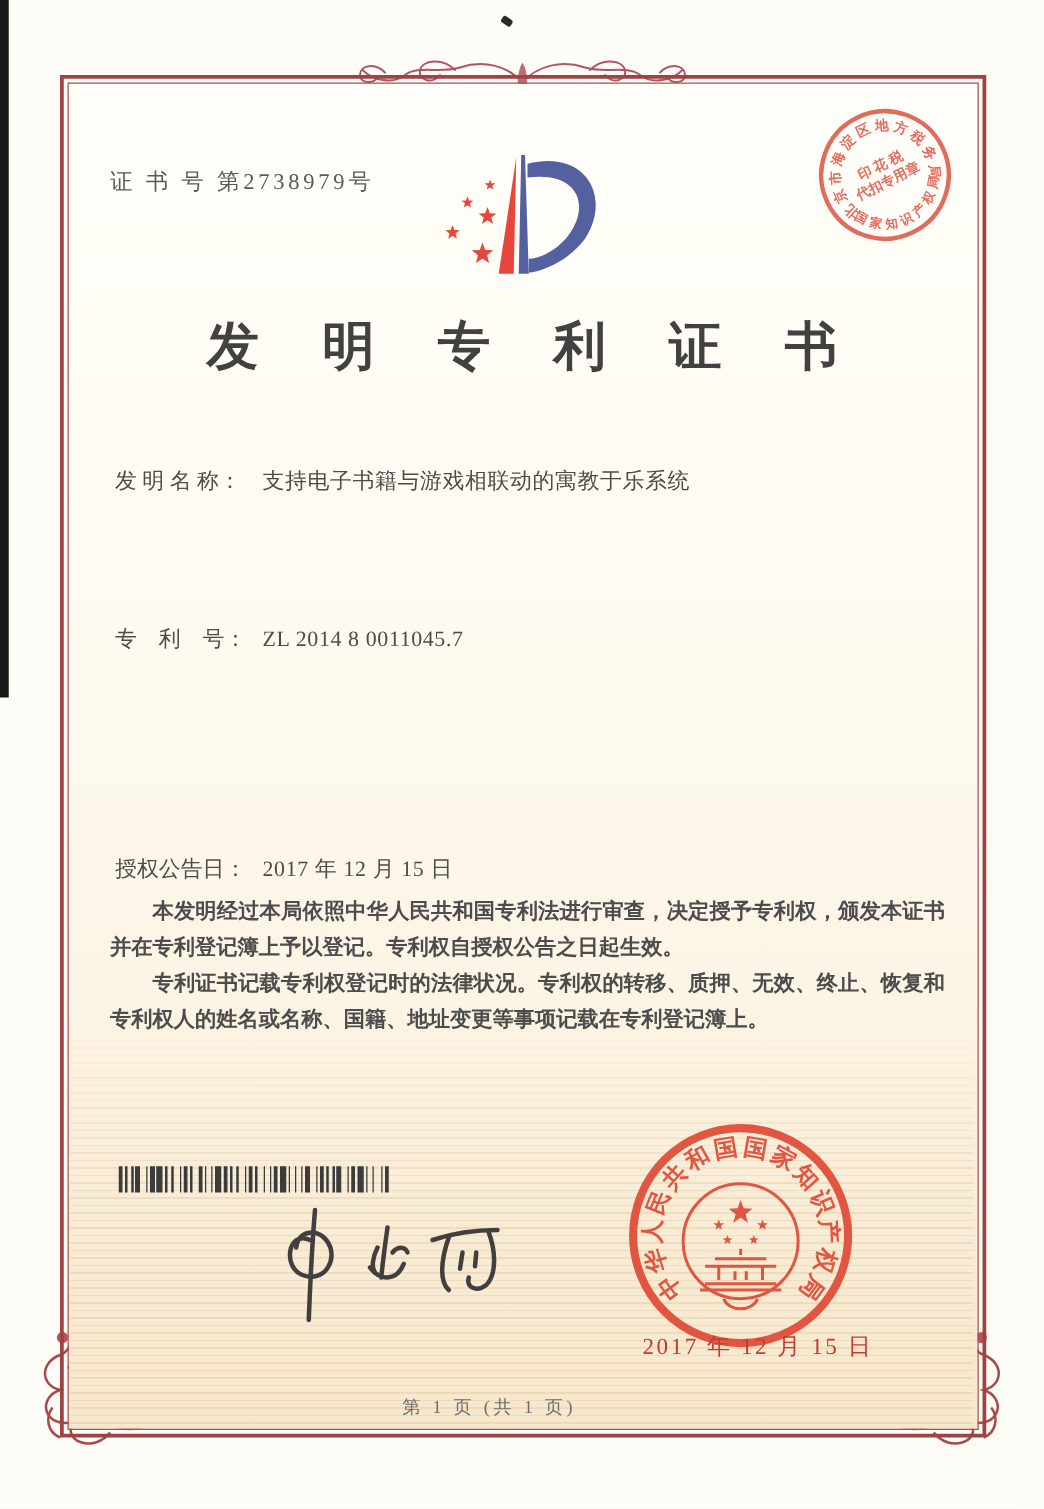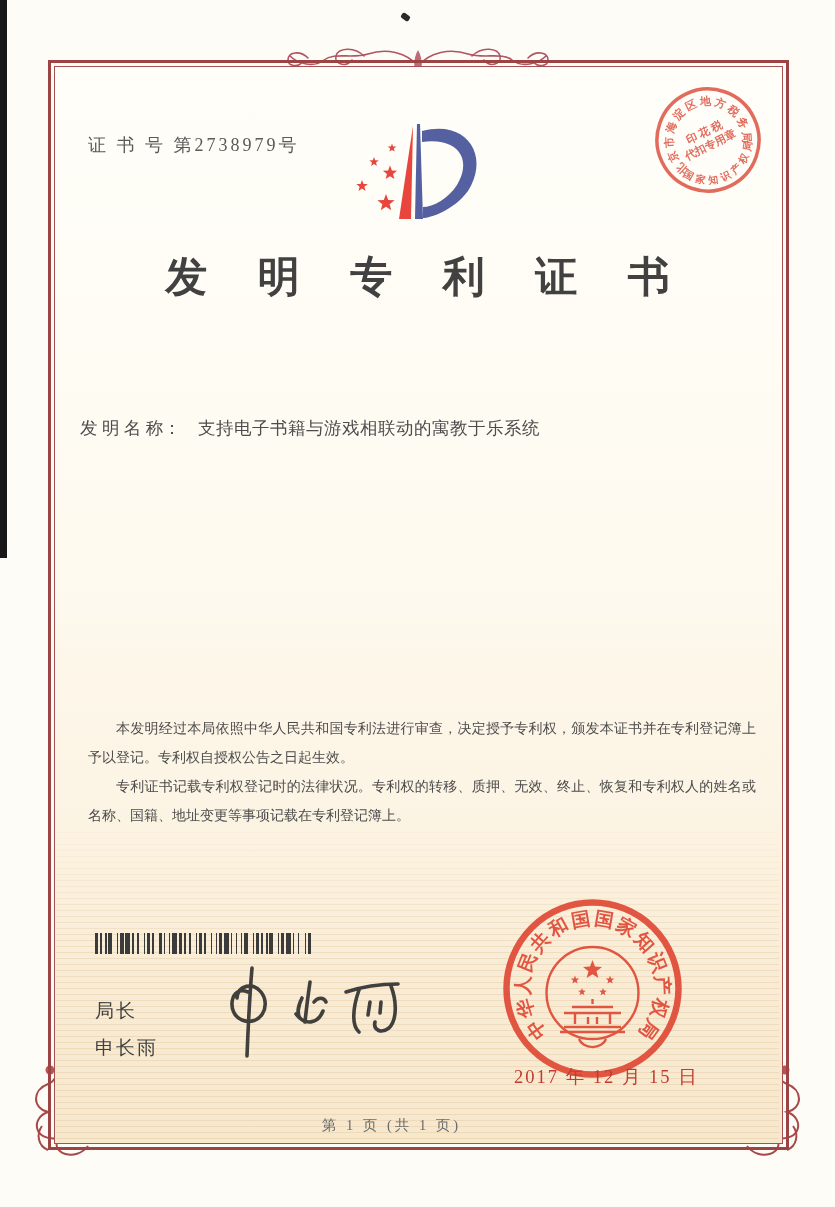--- a/index.html
+++ b/index.html
@@ -14,24 +14,24 @@
            background:repeating-linear-gradient(180deg,rgba(224,182,134,0.30) 0 1px,rgba(255,255,255,0) 1px 6px);
            -webkit-mask-image:linear-gradient(180deg,transparent,#000 40%);
            mask-image:linear-gradient(180deg,transparent,#000 40%);pointer-events:none;}
   .ornament-top{position:absolute;left:268px;top:38px;}
   .corner-ornament{position:absolute;}
   .cert-no{position:absolute;left:88px;top:133px;font-size:18px;letter-spacing:3px;color:#5a5a5a;font-family:Liberation Serif, serif;}
   .logo{position:absolute;left:330px;top:95px;width:165px;height:135px;}
   .stamp{position:absolute;left:652px;top:84px;opacity:.88;}
   .title{position:absolute;left:54px;top:249px;width:727px;text-align:center;font-size:42px;font-weight:600;
          letter-spacing:20px;padding-left:20px;box-sizing:border-box;color:#414141;}
-  .field-row{position:absolute;left:80px;width:670px;font-size:17.5px;color:#4c4c4c;line-height:26px;margin-top:44px;}
+  .field-row{position:absolute;left:92px;width:670px;font-size:17.5px;color:#4c4c4c;line-height:26px;}
   .field-label{display:inline-block;width:118px;}
   .field-value{letter-spacing:0.5px;}
-  .paras{position:absolute;left:88px;top:714px;width:668px;font-size:14px;line-height:29px;color:#4c4c4c;text-align:justify;}
+  .paras{position:absolute;left:88px;top:714px;width:668px;font-size:17px;line-height:29px;color:#4c4c4c;text-align:justify;font-weight:bold;}
   .paras p{margin:0;text-indent:2em;}
   .barcode{position:absolute;left:95px;top:933px;width:216px;height:21px;display:flex;align-items:stretch;}
   .barcode span{display:block;height:100%;}
   .officer{position:absolute;left:95px;top:992px;font-family:"Liberation Sans","DejaVu Sans",sans-serif;
            font-size:19px;color:#3f3f3f;letter-spacing:2px;line-height:37px;}
   .signature{position:absolute;left:218px;top:962px;}
   .seal{position:absolute;left:500px;top:896px;opacity:.93;}
   .seal-date{position:absolute;left:514px;top:1064px;font-size:18.5px;color:#c23b2e;letter-spacing:2px;}
   .footer{position:absolute;left:54px;top:1116px;width:675px;text-align:center;font-size:14.5px;color:#6b6b6b;letter-spacing:3px;}
 </style>
@@ -128,20 +128,26 @@
       <text x="56" y="51" text-anchor="middle" font-size="11" fill="#dd5848" font-weight="700">印 花 税</text>
       <text x="56" y="65" text-anchor="middle" font-size="11" fill="#dd5848" font-weight="700">代扣专用章</text>
     </g>
   </svg>
 
   <div class="title">发 明 专 利 证 书</div>
 
   <div class="field-row" style="top:371px;">
     <span class="field-label">发 明 名 称：</span><span class="field-value">支持电子书籍与游戏相联动的寓教于乐系统</span>
   </div>
+  <div class="field-row" style="top:498px;">
+    <span class="field-label">专　利　号：</span><span class="field-value">ZL 2014 8 0011045.7</span>
+  </div>
+  <div class="field-row" style="top:682px;">
+    <span class="field-label">授权公告日：</span><span class="field-value">2017 年 12 月 15 日</span>
+  </div>
 
   <div class="paras">
     <p>本发明经过本局依照中华人民共和国专利法进行审查，决定授予专利权，颁发本证书并在专利登记簿上予以登记。专利权自授权公告之日起生效。</p>
     <p>专利证书记载专利权登记时的法律状况。专利权的转移、质押、无效、终止、恢复和专利权人的姓名或名称、国籍、地址变更等事项记载在专利登记簿上。</p>
   </div>
 
   <div class="barcode" id="barcode">
       <span style="width: 3.4px; background: rgb(59, 59, 59);"></span>
       <span style="width: 1.7px; background: transparent;"></span>
       <span style="width: 1.7px; background: rgb(59, 59, 59);"></span>
@@ -220,24 +226,20 @@
       <span style="width: 1.7px; background: transparent;"></span>
       <span style="width: 1.7px; background: rgb(59, 59, 59);"></span>
       <span style="width: 3.4px; background: transparent;"></span>
       <span style="width: 1.7px; background: rgb(59, 59, 59);"></span>
       <span style="width: 5.1px; background: transparent;"></span>
       <span style="width: 1.7px; background: rgb(59, 59, 59);"></span>
       <span style="width: 1.7px; background: transparent;"></span>
       <span style="width: 3.4px; background: rgb(59, 59, 59);"></span>
     </div>
 
-  <div class="officer">
-    <div>局长</div>
-    <div>申长雨</div>
-  </div>
 
   <svg class="signature" width="220" height="100" viewBox="0 0 220 100">
     <g stroke="#2e2e2e" fill="none" stroke-width="3.6" stroke-linecap="round" opacity="0.9">
       <path d="M30,30 C12,22 8,52 24,58 C42,65 54,44 43,30 C35,20 20,23 19,36"></path>
       <path d="M34,6 C32,30 30,68 29,94"></path>
       <path d="M92,20 C90,34 88,50 87,60"></path>
       <path d="M84,36 C80,44 79,52 82,56"></path>
       <path d="M78,52 C87,64 100,62 105,49"></path>
       <path d="M96,40 C100,35 106,35 108,40"></path>
       <path d="M128,30 C146,24 162,22 180,22"></path>

